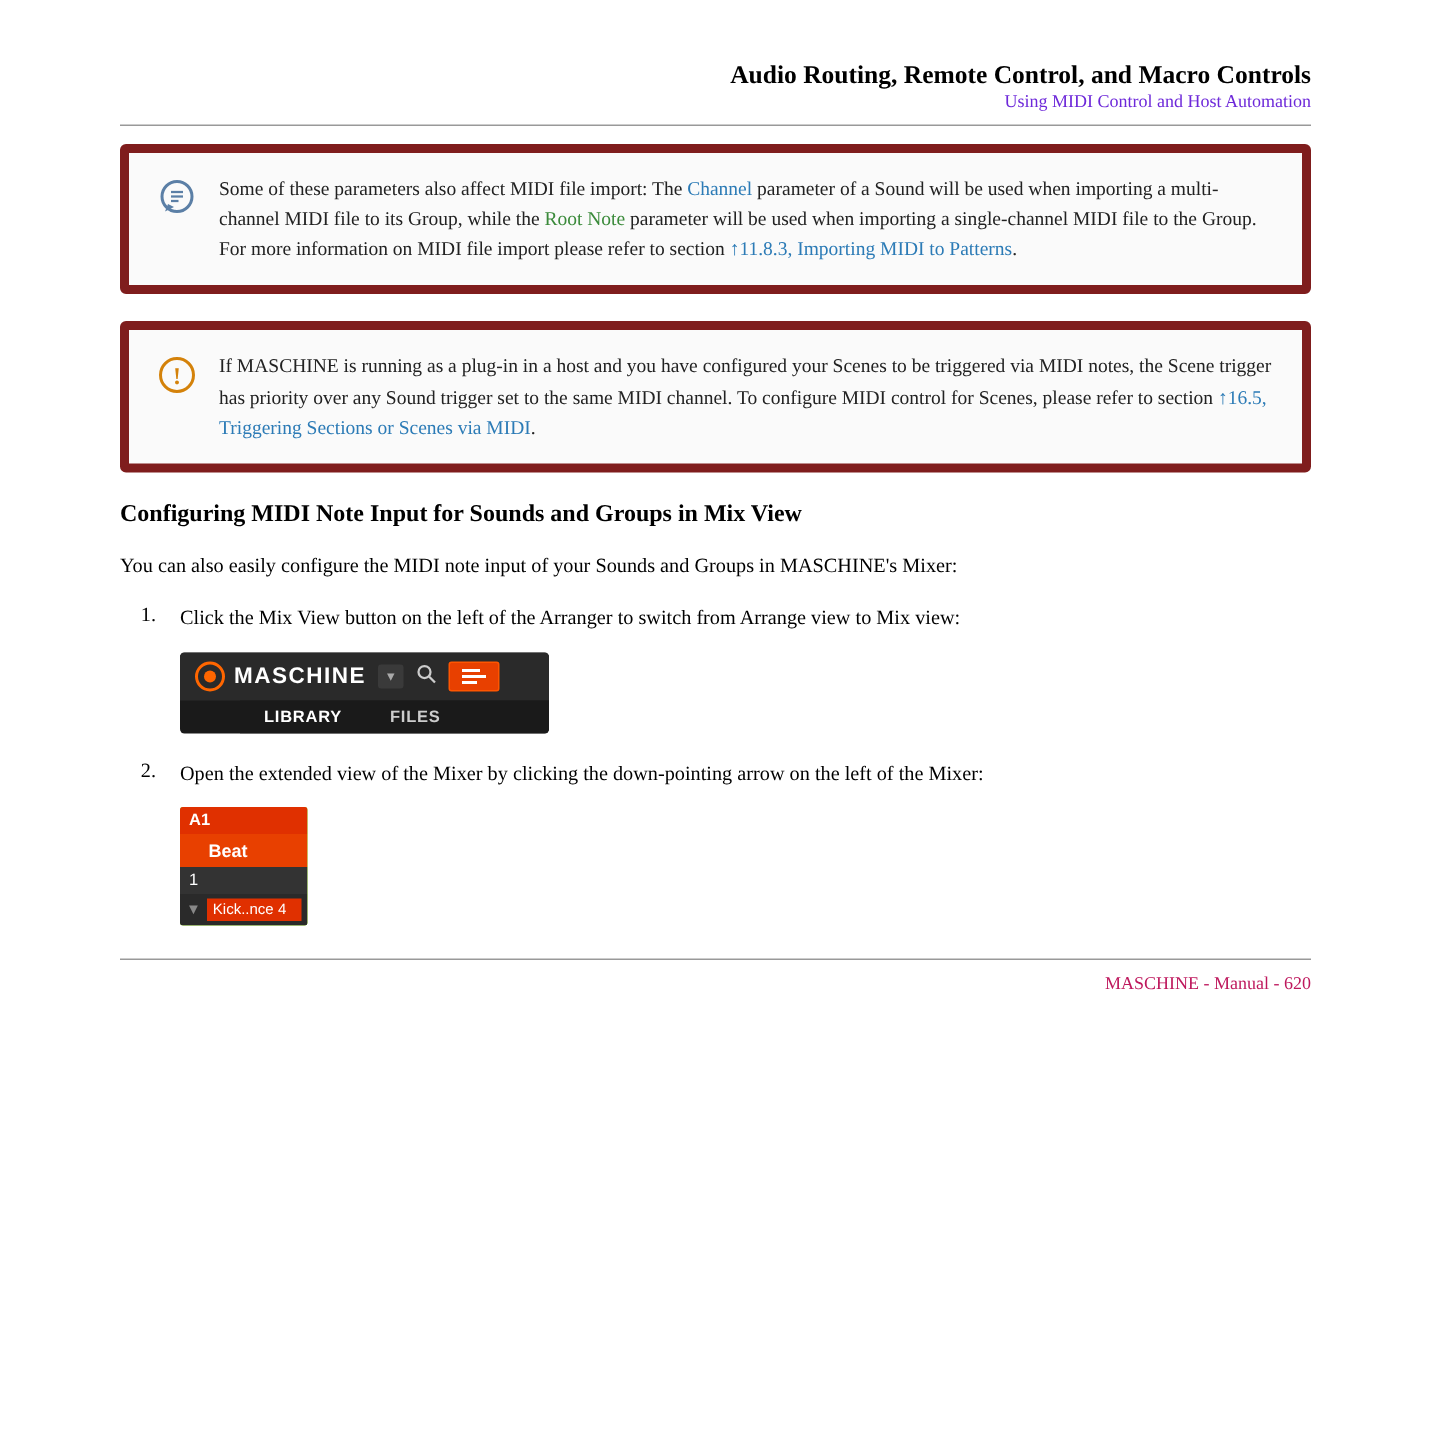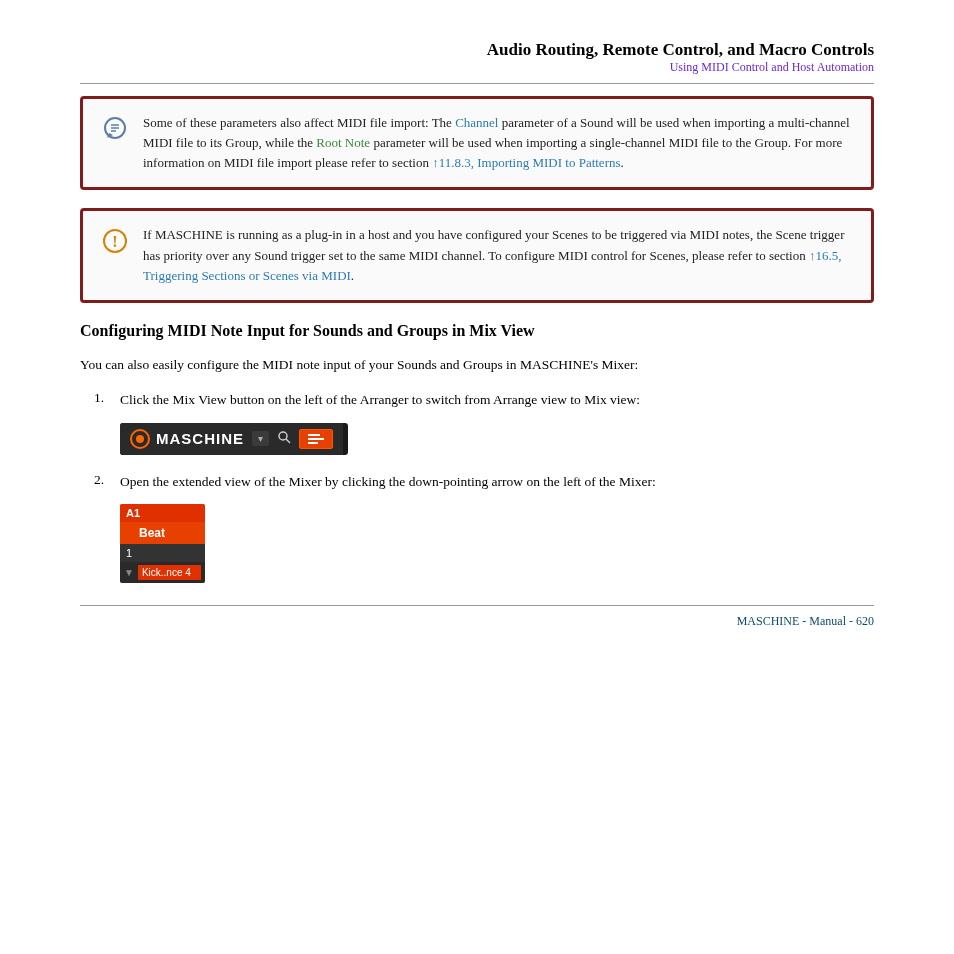--- a/index.html
+++ b/index.html
@@ -29,21 +29,21 @@
       font-weight: bold;
       font-size: 17px;
     }
     .page-header-subtitle {
       font-size: 12px;
       color: #6d28d9;
     }
 
     
     .info-box {
-      border: 3px solid #7f1d1d;
+      border: 6px solid #7f1d1d;
       border-radius: 4px;
       padding: 14px 16px;
       margin-bottom: 18px;
       display: flex;
       align-items: flex-start;
       gap: 12px;
       background: #fafafa;
     }
 
     .info-box-icon {
@@ -112,24 +112,24 @@
     .step-text {
       font-size: 13.5px;
       line-height: 1.6;
       margin-bottom: 12px;
     }
 
     
     .maschine-ui {
       background: #1a1a1a;
       display: inline-flex;
-      flex-direction: row;
+      flex-direction: column;
       border-radius: 3px;
       overflow: hidden;
-      width: 228px;
+      width: 246px;
     }
 
     .maschine-top-bar {
       display: flex;
       align-items: center;
       background: #2a2a2a;
       padding: 6px 10px;
       gap: 8px;
     }
 
@@ -299,21 +299,21 @@
       padding-top: 8px;
     }
 
     .footer-left {
       font-size: 12px;
       color: #333;
     }
 
     .footer-right {
       font-size: 12px;
-      color: #0c4a6e;
+      color: #be185d;
     }
   </style>
 </head>
 <body>
 
 <div class="page-container">
 
   <div class="page-header">
     <div class="page-header-title">Audio Routing, Remote Control, and Macro Controls</div>
     <div class="page-header-subtitle">Using MIDI Control and Host Automation</div>

